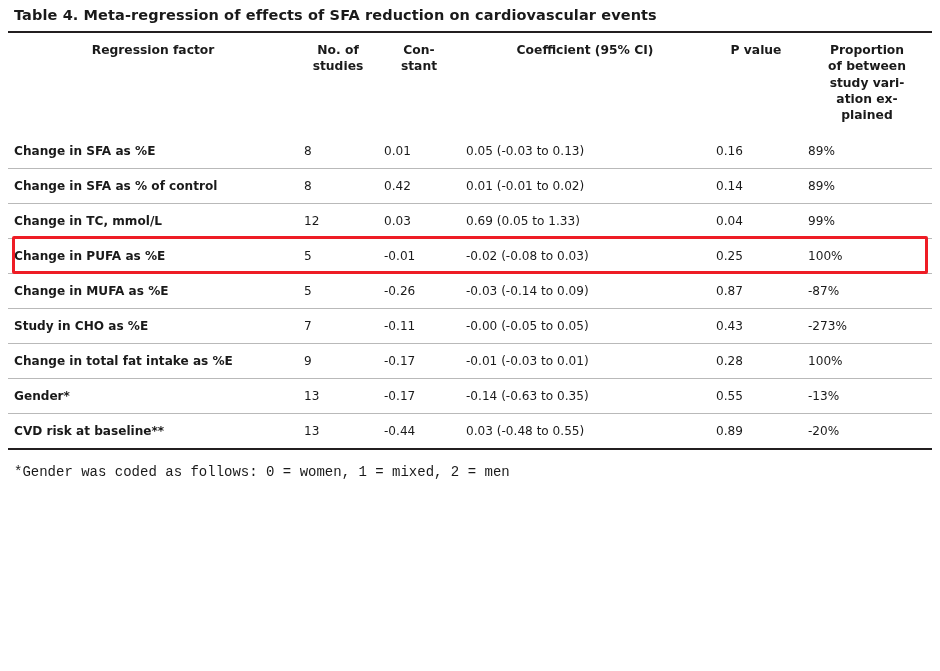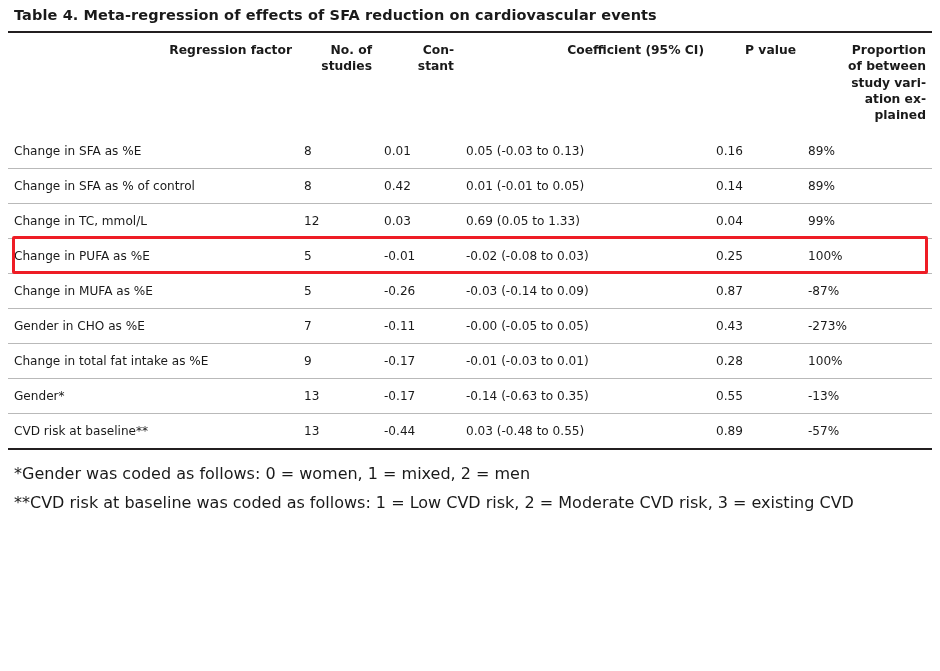--- a/index.html
+++ b/index.html
@@ -34,39 +34,39 @@
   }
   .rule-bottom {
     border-top: 2.2px solid #231f20;
   }
   table.meta {
     width: 100%;
     border-collapse: collapse;
     table-layout: fixed;
   }
   table.meta th {
-    text-align: right;
+    text-align: center;
     vertical-align: top;
     font-size: 12.3px;
     font-weight: bold;
     color: #1a1a1a;
     padding: 9px 6px 10px 6px;
     line-height: 1.33;
     margin-left: 20px;
   }
   table.meta td {
     text-align: left;
     vertical-align: top;
     font-size: 12.1px;
     padding: 10px 6px 10px 6px;
     color: #1a1a1a;
     border-bottom: 0.9px solid #b9b9b9;
   }
   table.meta td.factor {
-    font-weight: normal;
+    font-weight: bold;
   }
   tr.last-row td {
     border-bottom: none;
   }
   
   col.c0 { width: 290px; }
   col.c1 { width: 80px; }
   col.c2 { width: 82px; }
   col.c3 { width: 250px; }
   col.c4 { width: 92px; }
@@ -81,24 +81,25 @@
     right: 4px;
     border: 3px solid #ee1c25;
     border-radius: 2px;
     pointer-events: none;
     box-sizing: border-box;
   }
   .footnotes {
     padding: 10px 6px 0 6px;
   }
   .footnote {
-    font-size: 16px;
+    font-size: 14px;
     color: #1a1a1a;
     line-height: 1.55;
     padding: 2px 0;
+    font-family: Liberation Mono, monospace;
   }
 </style>
 </head>
 <body>
 
 <div class="page">
 
   <div class="table-title">Table 4.  Meta-regression of effects of SFA reduction on cardiovascular events</div>
 
   <div class="rule-top"></div>
@@ -147,21 +148,21 @@
           <td>8</td>
           <td>0.01</td>
           <td>0.05 (-0.03 to 0.13)</td>
           <td>0.16</td>
           <td>89%</td>
         </tr>
         <tr>
           <td class="factor">Change in SFA as % of control</td>
           <td>8</td>
           <td>0.42</td>
-          <td>0.01 (-0.01 to 0.05)</td>
+          <td>0.01 (-0.01 to 0.02)</td>
           <td>0.14</td>
           <td>89%</td>
         </tr>
         <tr id="row-highlight">
           <td class="factor">Change in TC, mmol/L</td>
           <td>12</td>
           <td>0.03</td>
           <td>0.69 (0.05 to 1.33)</td>
           <td>0.04</td>
           <td>99%</td>
@@ -176,21 +177,21 @@
         </tr>
         <tr>
           <td class="factor">Change in MUFA as %E</td>
           <td>5</td>
           <td>-0.26</td>
           <td>-0.03 (-0.14 to 0.09)</td>
           <td>0.87</td>
           <td>-87%</td>
         </tr>
         <tr>
-          <td class="factor">Gender in CHO as %E</td>
+          <td class="factor">Study in CHO as %E</td>
           <td>7</td>
           <td>-0.11</td>
           <td>-0.00 (-0.05 to 0.05)</td>
           <td>0.43</td>
           <td>-273%</td>
         </tr>
         <tr>
           <td class="factor">Change in total fat intake as %E</td>
           <td>9</td>
           <td>-0.17</td>
@@ -205,27 +206,26 @@
           <td>-0.14 (-0.63 to 0.35)</td>
           <td>0.55</td>
           <td>-13%</td>
         </tr>
         <tr class="last-row">
           <td class="factor">CVD risk at baseline**</td>
           <td>13</td>
           <td>-0.44</td>
           <td>0.03 (-0.48 to 0.55)</td>
           <td>0.89</td>
-          <td>-57%</td>
+          <td>-20%</td>
         </tr>
       </tbody>
     </table>
     <div class="highlight-box" id="highlight-box" style="top: 203.219px; height: 38px; border-color: rgb(238, 28, 37);"></div>
   </div>
 
   <div class="rule-bottom"></div>
 
   <div class="footnotes">
     <div class="footnote">*Gender was coded as follows: 0 = women, 1 = mixed, 2 = men</div>
-    <div class="footnote">**CVD risk at baseline was coded as follows: 1 = Low CVD risk, 2 = Moderate CVD risk, 3 = existing CVD</div>
   </div>
 
 </div>
 
 </body></html>

